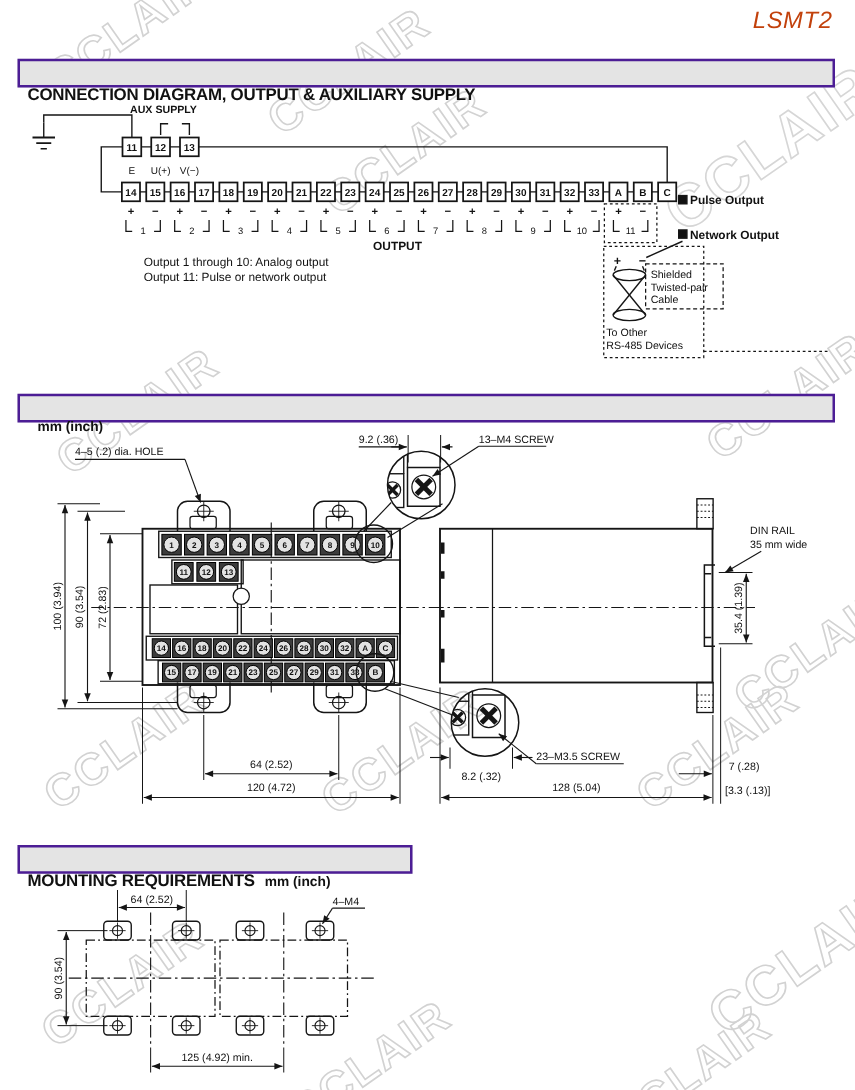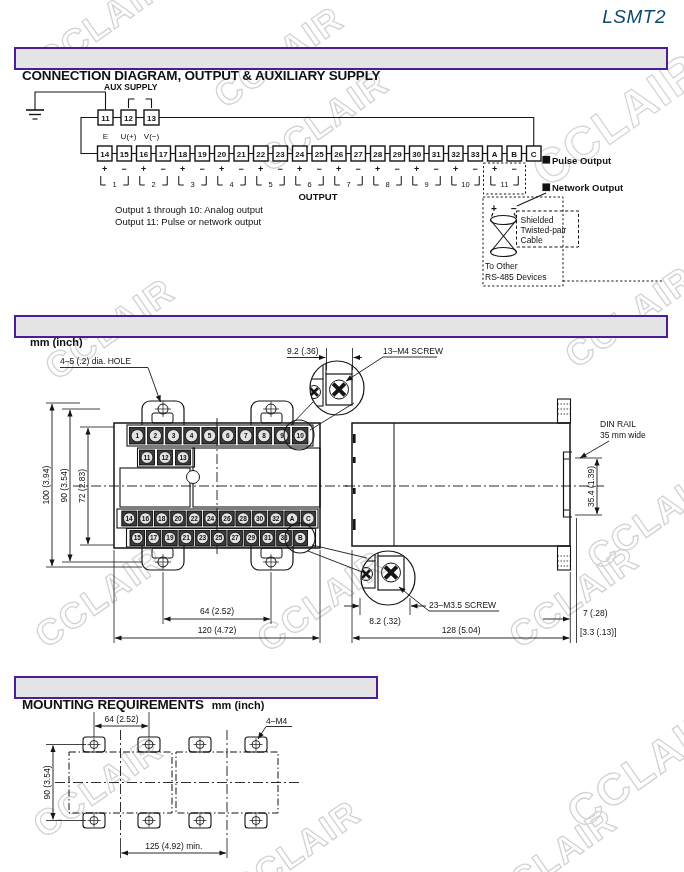--- a/index.html
+++ b/index.html
@@ -8,27 +8,27 @@
   .wm{position:absolute;font-weight:bold;font-size:36px;letter-spacing:2px;color:transparent;
       -webkit-text-stroke:1.3px #d2d2d2;transform:rotate(-35deg);white-space:nowrap;
       font-family:"Liberation Sans",sans-serif;user-select:none;}
   .w1{left:28px;top:2px}.w2{left:205px;top:36px}.w3{left:250px;top:100px}
   .w4{left:520px;top:92px;font-size:48px;-webkit-text-stroke-color:#d6d6d6}
   .w5{left:36px;top:308px}.w6{left:556px;top:296px}.w7{left:26px;top:576px}
   .w8{left:248px;top:580px}.w9{left:500px;top:576px}.w10{left:578px;top:498px}
   .w11{left:24px;top:766px}.w12{left:556px;top:742px;font-size:44px}
   .w13{left:222px;top:830px}.w14{left:478px;top:838px}
   .model{position:absolute;top:6px;right:18px;font-style:italic;font-size:19px;
-         letter-spacing:.5px;color:#0c4a6e;}
+         letter-spacing:.5px;color:#c2410c;}
   .secbar{position:absolute;left:14px;width:654px;height:23px;background:#e4e4e4;
           border:2px solid #4c1d95;box-sizing:border-box;display:flex;align-items:baseline;
           padding:19px 0 0 6px;font-weight:bold;}
   .secbar .t{font-size:13.5px;letter-spacing:-0.2px;}
   .secbar .u{font-size:11px;margin-left:8px;}
-  .bar1{top:47px}.bar2{top:315px}.bar3{top:676px;width:364px}
+  .bar1{top:47px}.bar2{top:315px}.bar3{top:676px;width:316px}
   svg{position:absolute;left:0;display:block;}
   #svg-conn{top:70px}#svg-dim{top:340px}#svg-mount{top:700px}
   svg text{font-family:"Liberation Sans",sans-serif;}
 </style>
 </head>
 <body>
 
 <div class="page">
   <div class="wm w1">CCLAIR</div>
   <div class="wm w2">CCLAIR</div>

